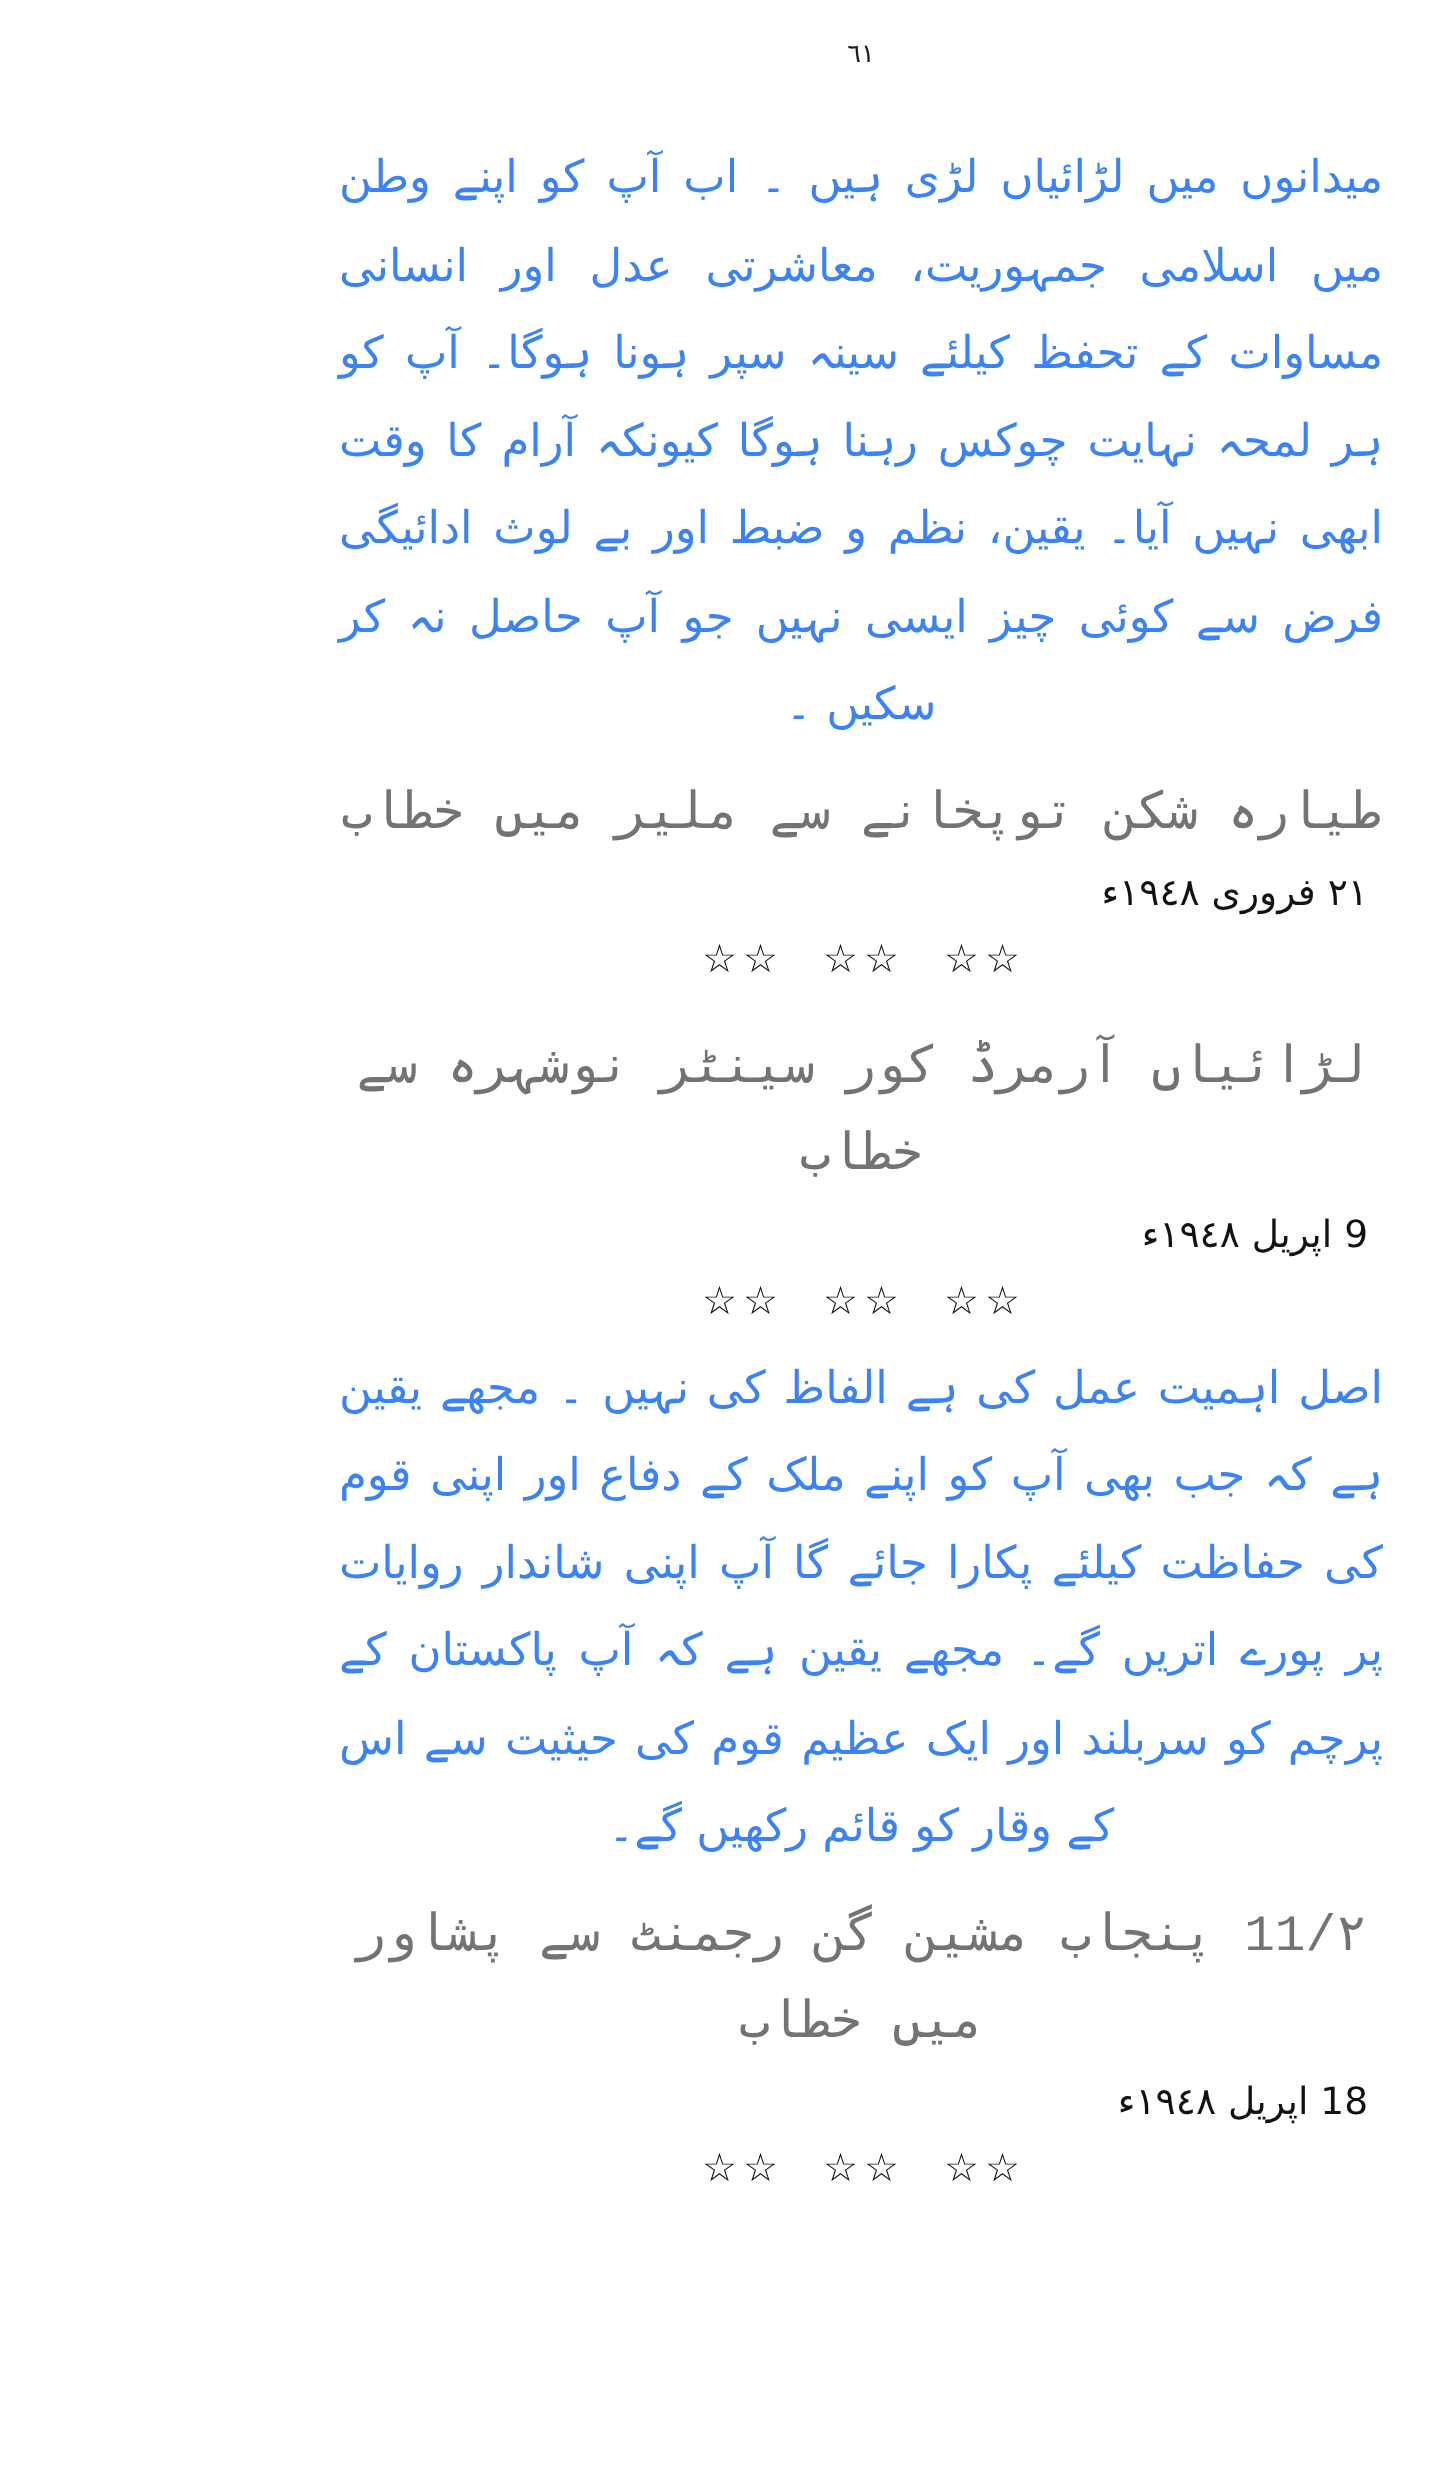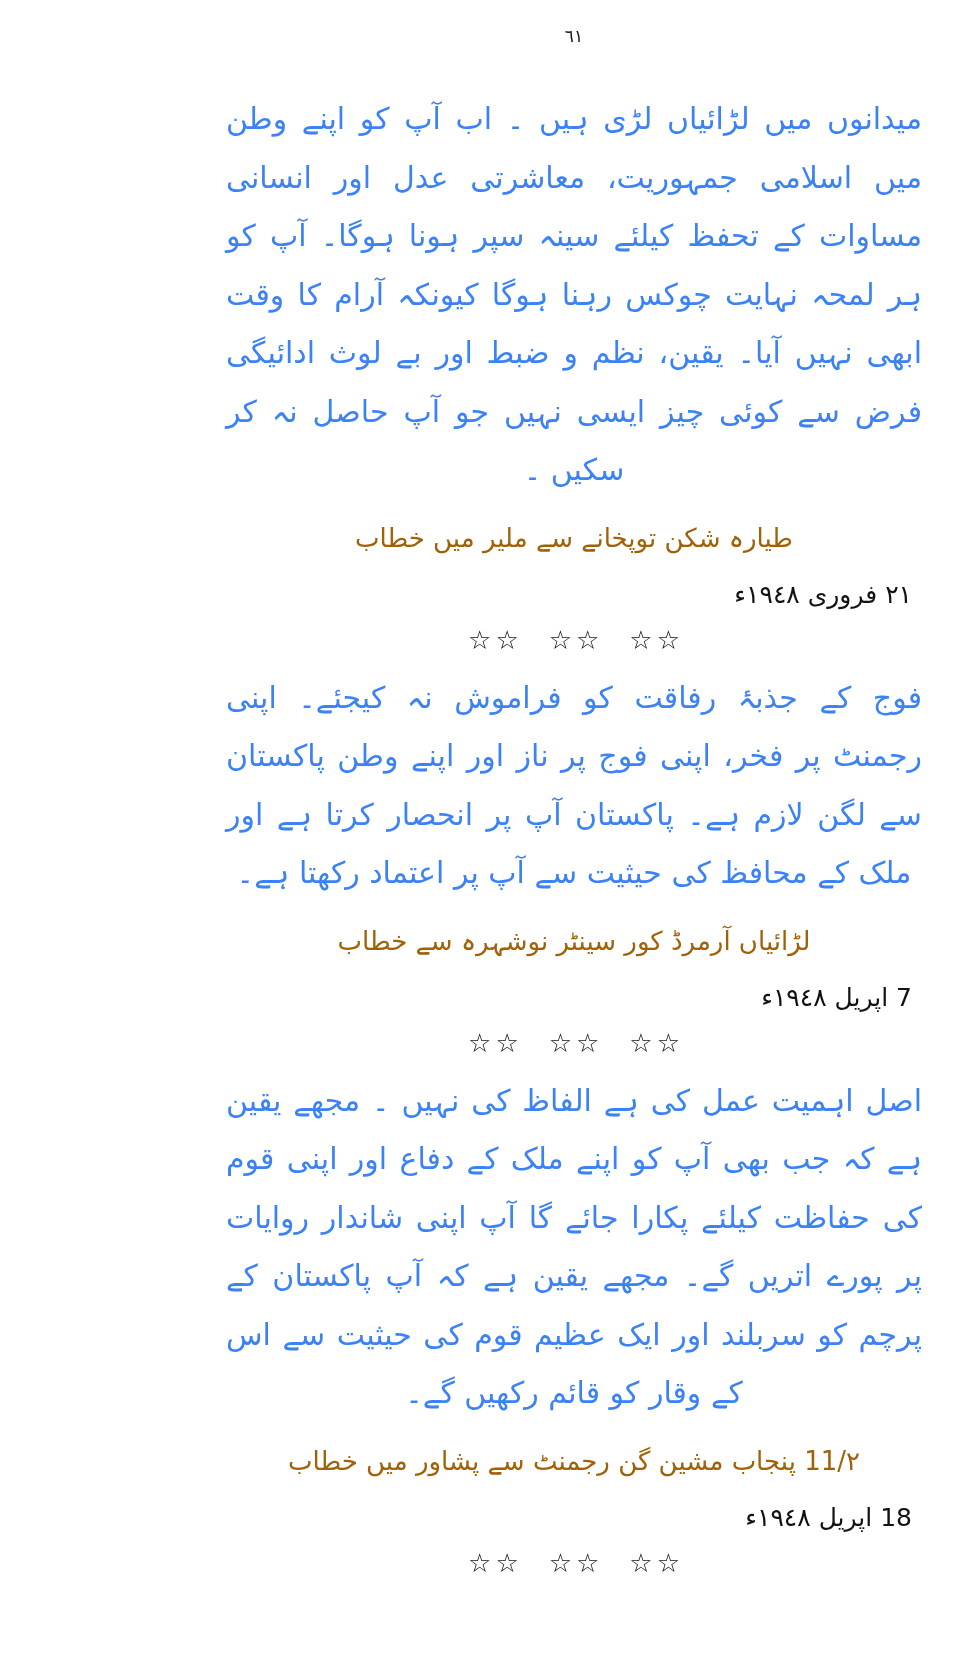--- a/index.html
+++ b/index.html
@@ -43,33 +43,34 @@
     margin: 0 0 10px 0;
     font-family: "DejaVu Sans", sans-serif;
   }
   .block.body-text {
     text-align: justify;
     text-align-last: center;
   }
   .attribution {
     direction: rtl;
     text-align: center;
-    font-size: 26px;
+    font-size: 34px;
     line-height: 1.7;
-    color: #a16207;
+    color: #737373;
     margin: 16px 0 0 0;
+    font-family: Liberation Mono, monospace;
   }
   .attribution .line-center {
     text-align: center;
   }
   .date-line {
     direction: rtl;
     text-align: right;
     font-size: 25px;
-    margin: 20px 0 0 0;
+    margin: 7px 0 0 0;
     padding-right: 10px;
     color: #121212;
   }
   .divider {
     display: flex;
     justify-content: center;
     align-items: center;
     gap: 30px;
     margin: 14px 0 16px 0;
     direction: ltr;
@@ -112,25 +113,24 @@
       <span class="star">☆</span>
       <span class="star">☆</span>
     </span>
     <span class="star-pair">
       <span class="star">☆</span>
       <span class="star">☆</span>
     </span>
   </div>
 
   <div class="section">
-    <p class="block body-text">فوج کے جذبۂ رفاقت کو فراموش نہ کیجئے۔ اپنی رجمنٹ پر فخر، اپنی فوج پر ناز اور اپنے وطن پاکستان سے لگن لازم ہے۔ پاکستان آپ پر انحصار کرتا ہے اور ملک کے محافظ کی حیثیت سے آپ پر اعتماد رکھتا ہے۔</p>
     <div class="attribution">
       <div class="line-center">لڑائیاں آرمرڈ کور سینٹر نوشہرہ سے خطاب</div>
     </div>
-    <div class="date-line">7 اپریل ١٩٤٨ء</div>
+    <div class="date-line">9 اپریل ١٩٤٨ء</div>
   </div>
 
   <div class="divider">
     <span class="star-pair">
       <span class="star">☆</span>
       <span class="star">☆</span>
     </span>
     <span class="star-pair">
       <span class="star">☆</span>
       <span class="star">☆</span>

